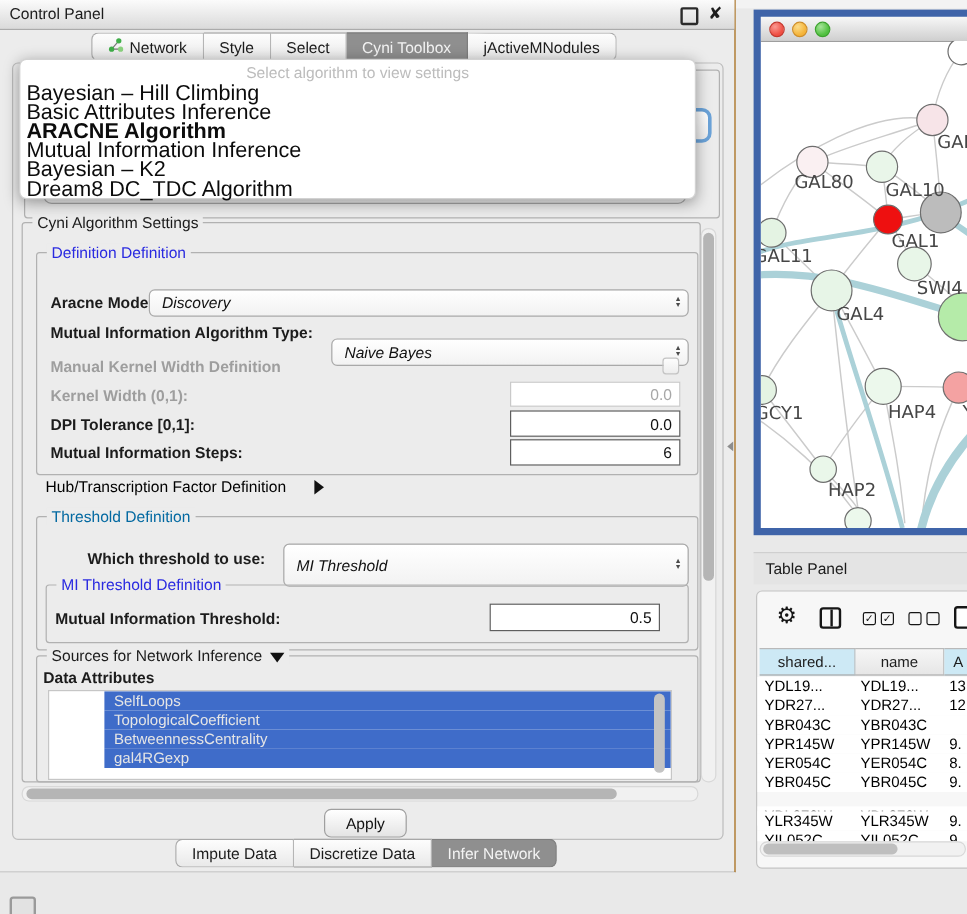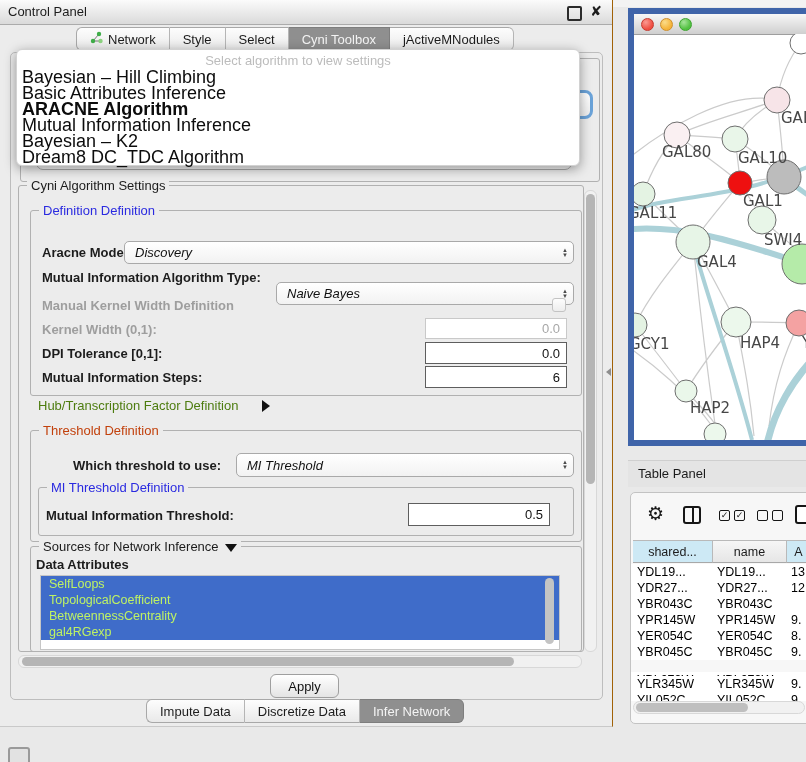--- a/index.html
+++ b/index.html
@@ -15,46 +15,46 @@
   .tab{height:22px;display:flex;align-items:center;gap:5px;padding:0 13px;font-size:13px;color:#1c1c1c;background:linear-gradient(#fdfdfd,#e9e9e9);border-top:1px solid #a8a8a8;border-bottom:1px solid #a8a8a8;border-right:1px solid #b5b5b5;}
   .tab:first-child{border-left:1px solid #a8a8a8;border-radius:6px 0 0 6px;}
   .tab:last-child{border-radius:0 6px 6px 0;}
   .tab.active{background:#8f8f8f;color:#f4f4f4;border-color:#7e7e7e;}
   .content-box{left:10px;top:52px;width:591px;height:646px;border:1px solid #bdbdbd;border-radius:5px;background:#ececec;}
   
   .grp{border:1px solid #b1b1b1;border-radius:3px;}
   .grp-title{position:absolute;top:-8px;left:8px;background:#ececec;padding:0 4px;font-size:13px;white-space:nowrap;}
   .t-black{color:#1c1c1c;}
   .t-blue{color:#2a2ae0;}
-  .t-green{color:#c2410c;}
+  .t-green{color:#0369a1;}
   
   .popup{left:16px;top:49px;width:564px;height:117px;background:#ffffff;border:1px solid #d2d2d2;border-radius:6px;box-shadow:0 3px 12px rgba(0,0,0,.38);z-index:20;padding-top:2px;box-sizing:border-box;}
   .popup-placeholder{text-align:center;color:#bcbcbc;font-size:13px;height:17px;line-height:17px;}
   .popup-item{font-size:18px;color:#0c0c0c;height:16px;line-height:16px;padding-left:5px;white-space:nowrap;}
   .popup-item.selected{font-weight:bold;}
   
   .combo{background:linear-gradient(#ffffff,#f2f2f2);border:1px solid #a9a9a9;border-radius:5px;display:flex;align-items:center;box-sizing:border-box;}
   .combo-text{flex:1;font-size:13px;color:#111;padding-left:10px;white-space:nowrap;overflow:hidden;font-style:italic;}
   .spinner{width:16px;display:flex;flex-direction:column;align-items:center;justify-content:center;color:#4a4a4a;}
   .spinner span{font-size:6px;line-height:5px;}
   
   .field{background:#ffffff;box-sizing:border-box;font-size:13px;display:flex;align-items:center;justify-content:flex-end;padding-right:6px;}
   .field.enabled{border:1px solid #5e5e5e;color:#111;}
   .field.disabled{border:1px solid #c9c9c9;color:#a7a7a7;}
   .lbl{font-size:13px;font-weight:bold;color:#1c1c1c;white-space:nowrap;}
   .lbl.disabled{color:#9e9e9e;}
   .checkbox{width:14px;height:14px;border:1px solid #c3c3c3;border-radius:3px;background:linear-gradient(#fdfdfd,#ededed);box-sizing:border-box;}
   
   .attr-list{background:#ffffff;border:1px solid #c6c6c6;overflow:hidden;}
-  .attr-item{height:16px;line-height:16px;background:#3f6cc9;color:#bef264;font-size:12.5px;padding-left:8px;white-space:nowrap;}
+  .attr-item{height:16px;line-height:16px;background:#3f6cc9;color:#e5e5e5;font-size:12.5px;padding-left:8px;white-space:nowrap;margin-left:46px;}
   
   .sb-track{background:#f1f1f1;border:1px solid #d8d8d8;border-radius:6px;box-sizing:border-box;}
   .sb-thumb{position:absolute;background:#b5b5b5;border-radius:5px;}
   .apply-btn{width:67px;height:22px;border:1px solid #9f9f9f;border-radius:6px;background:linear-gradient(#ffffff,#e4e4e4);font-size:13px;color:#111;display:flex;align-items:center;justify-content:center;}
-  .hub-row{font-size:13px;color:#4d7c0f;display:flex;align-items:center;gap:24px;}
+  .hub-row{font-size:13px;color:#000000;display:flex;align-items:center;gap:24px;}
   .arrow-right{width:0;height:0;border-left:8px solid #111;border-top:6px solid transparent;border-bottom:6px solid transparent;}
   .arrow-down{display:inline-block;width:0;height:0;border-top:8px solid #111;border-left:6px solid transparent;border-right:6px solid transparent;margin-left:6px;vertical-align:middle;}
   
   .net-window{left:628px;top:8px;width:178px;height:438px;background:#3f64a9;}
   .net-inner{position:absolute;left:6px;top:6px;right:0;bottom:6px;background:#ffffff;overflow:hidden;}
   .net-titlebar{position:absolute;left:0;top:0;right:0;height:20px;background:linear-gradient(#f7f7f7,#cfcfcf);border-bottom:1px solid #9e9e9e;}
   .light{position:absolute;top:3.5px;width:13px;height:13px;border-radius:50%;box-sizing:border-box;}
   .net-canvas{position:absolute;left:0;top:20px;right:0;bottom:0;overflow:hidden;}
   
   .tp-bar{left:628px;top:460px;width:178px;height:26px;background:#e4e4e4;border-top:1px solid #cfcfcf;}
@@ -176,21 +176,21 @@
 
   <div class="abs hub-row" style="left:38px;top:398px;">
     <span>Hub/Transcription Factor Definition</span>
     <span class="arrow-right"></span>
   </div>
 
   <div class="abs grp" style="left:30px;top:430px;width:550px;height:110px;">
     <span class="grp-title t-green">Threshold Definition</span>
   </div>
   <div class="abs lbl" style="left:73px;top:458px;">Which threshold to use:</div>
-  <div class="abs combo" style="left:236px;top:453px;width:338px;height:24px;">
+  <div class="abs combo" style="left:236px;top:453px;width:338px;height:36px;">
     <div class="combo-text">MI Threshold</div>
     <div class="spinner">
         <span>▲</span>
         <span>▼</span>
       </div>
   </div>
   <div class="abs grp" style="left:38px;top:487px;width:534px;height:47px;">
     <span class="grp-title t-blue">MI Threshold Definition</span>
   </div>
   <div class="abs lbl" style="left:46px;top:508px;">Mutual Information Threshold:</div>

